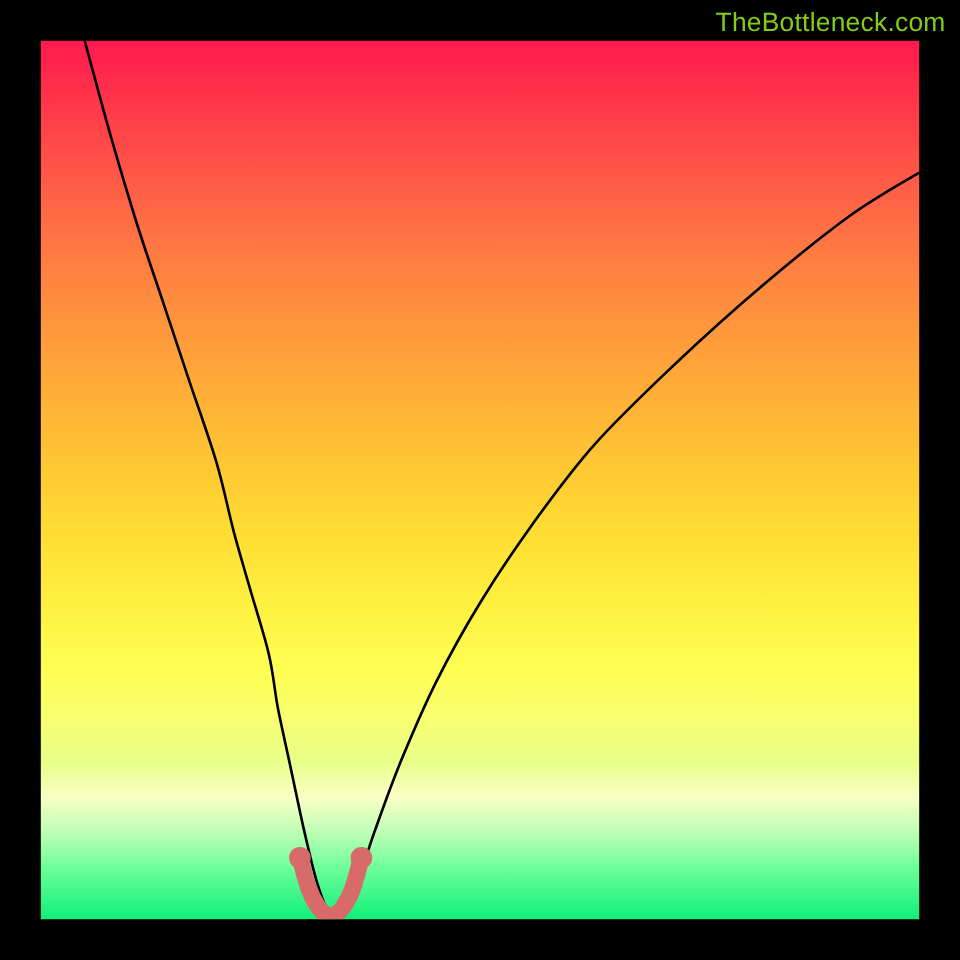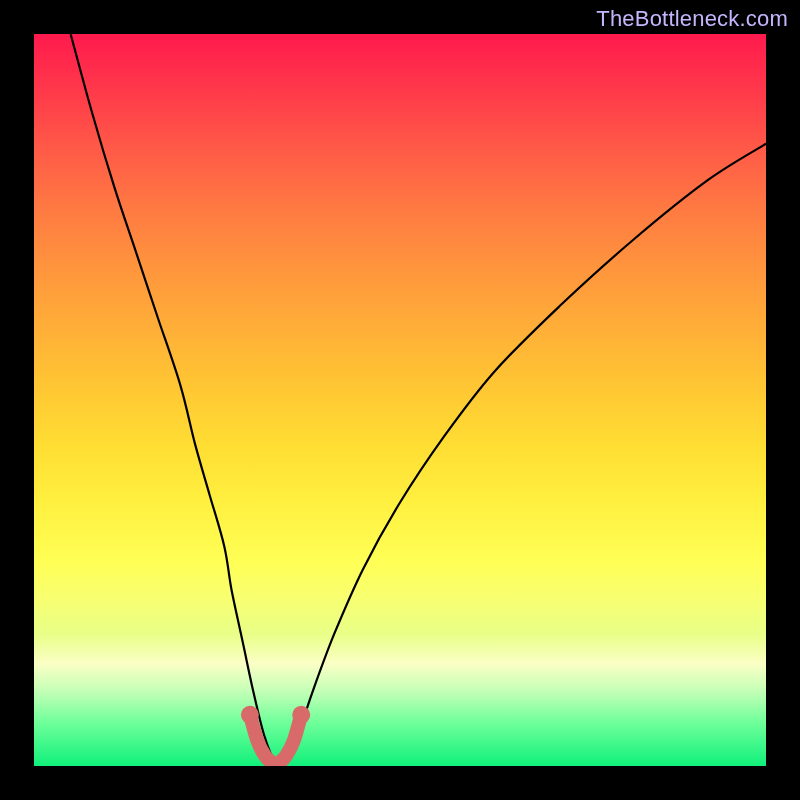--- a/index.html
+++ b/index.html
@@ -7,21 +7,21 @@
     width: 800px;
     height: 800px;
     background: #000;
     position: relative;
     font-family: Arial, sans-serif;
   }
   .watermark {
     position: absolute;
     top: 6px;
     right: 12px;
-    color: #c4b5fd;
+    color: #84cc16;
     font-size: 22px;
     font-weight: 500;
     z-index: 10;
     letter-spacing: 0.2px;
   }
   .plot-area {
     position: absolute;
     left: 34px;
     top: 34px;
     width: 732px;

